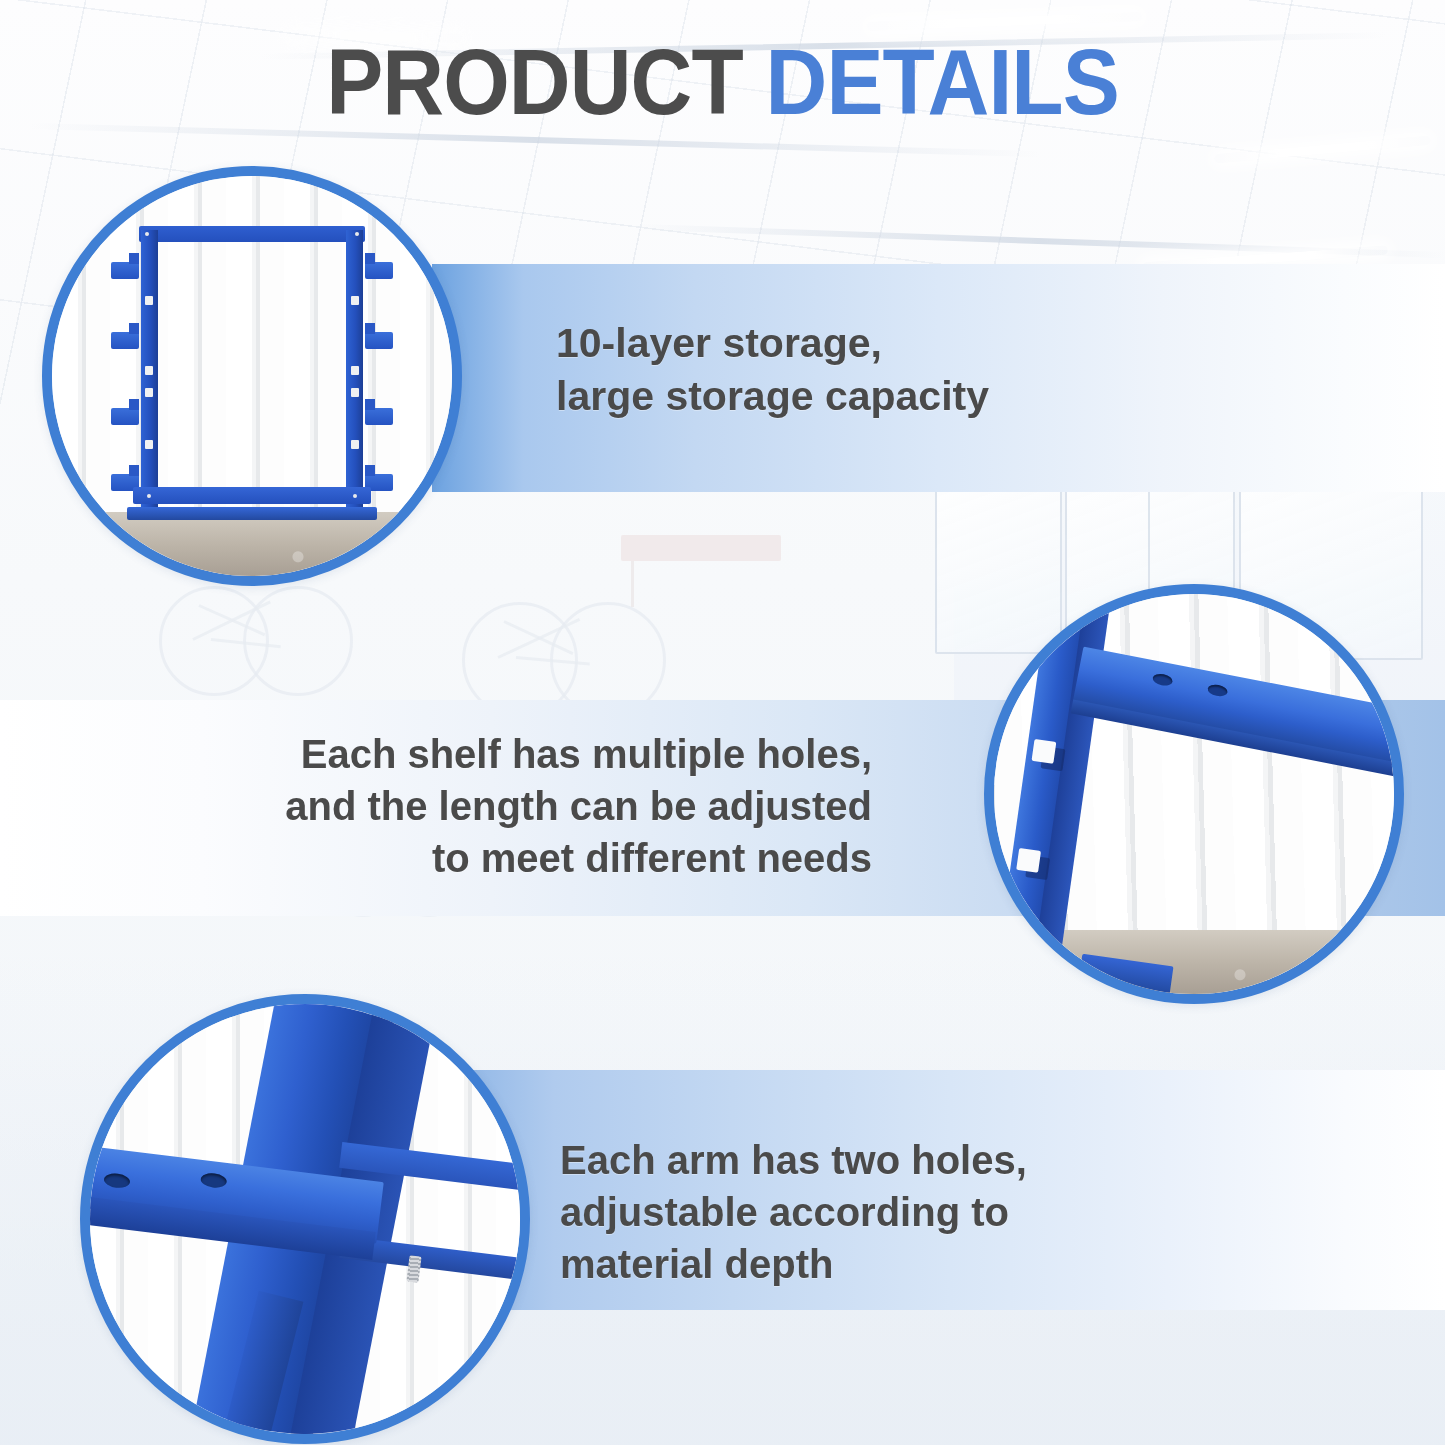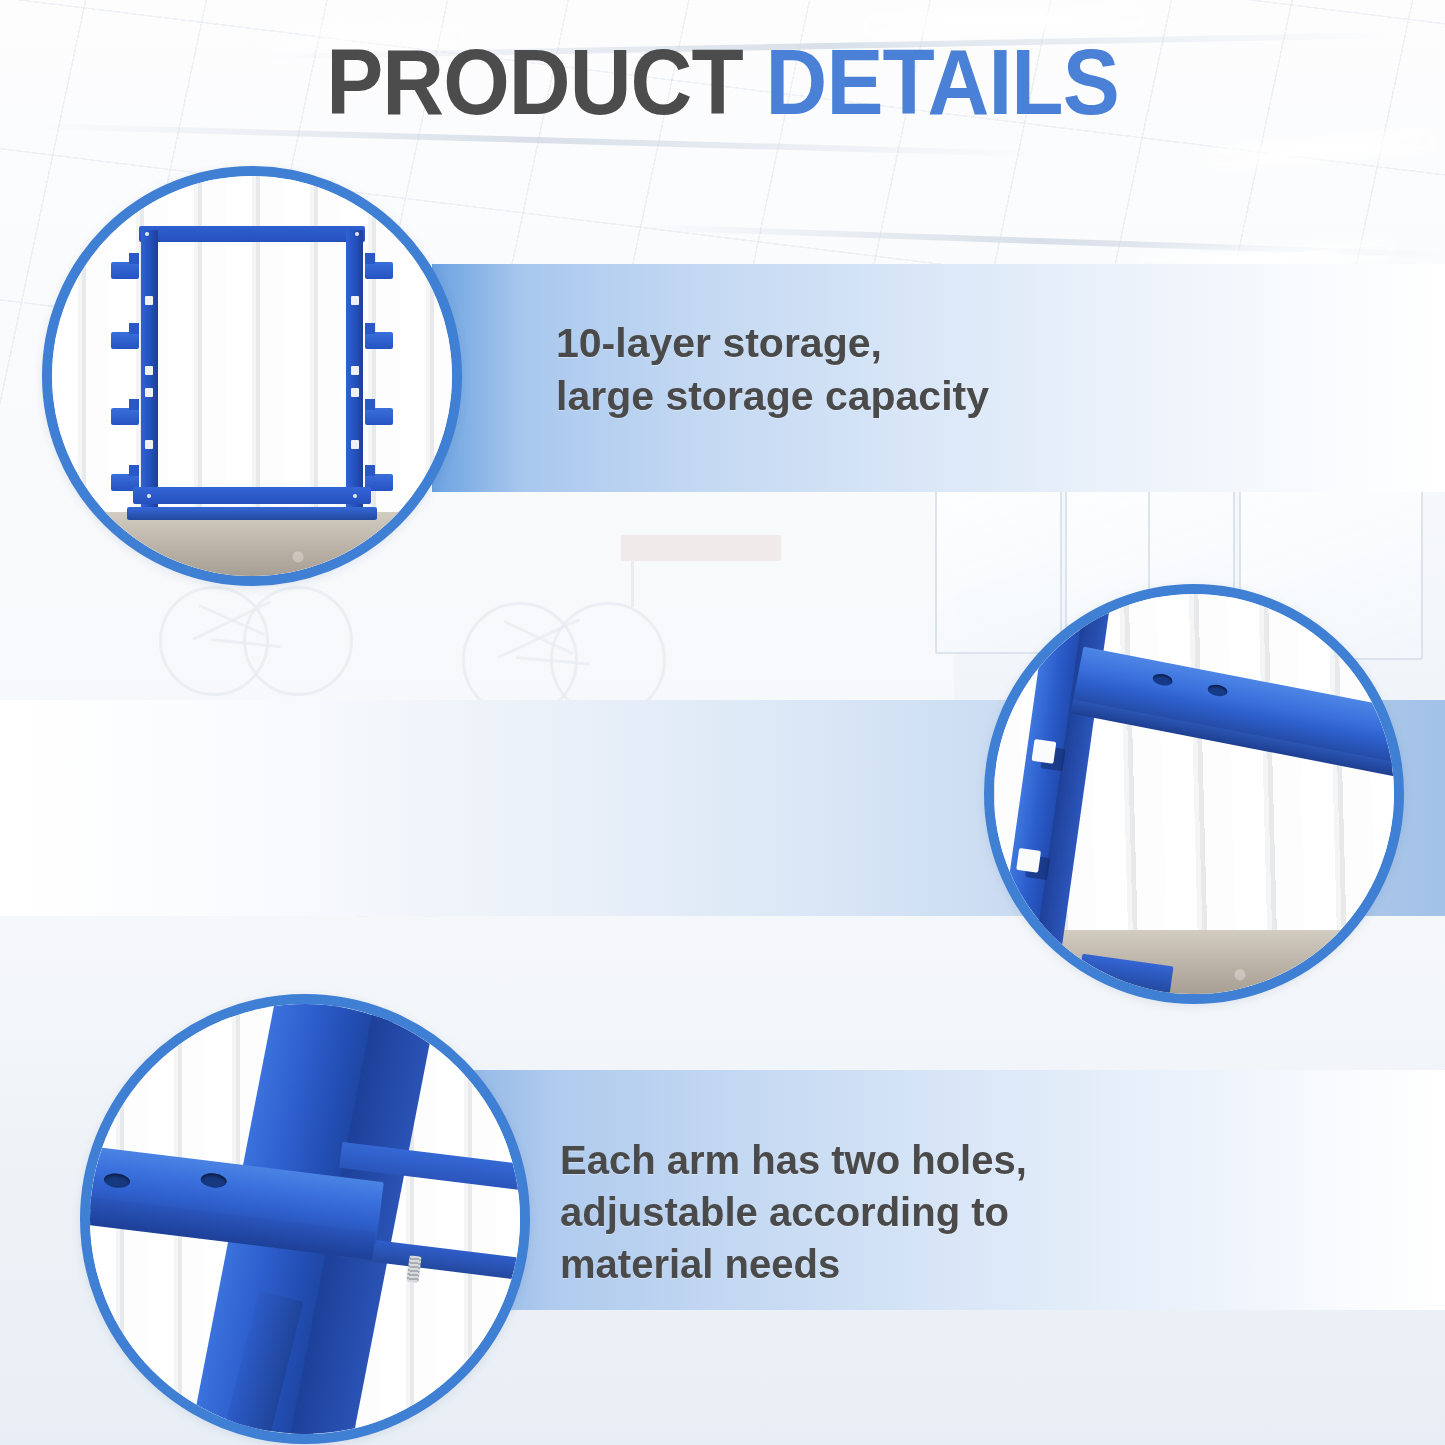--- a/index.html
+++ b/index.html
@@ -375,20 +375,23 @@
         <div class="rk-base"></div>
         <div class="bolt" style="left:18px;top:6px"></div>
         <div class="bolt" style="right:18px;top:6px"></div>
         <div class="bolt" style="left:20px;bottom:28px"></div>
         <div class="bolt" style="right:20px;bottom:28px"></div>
       </div>
     </div>
   </div>
 
   <div class="band band-2"></div>
+  <div class="caption cap-2">Each shelf has multiple holes,
+and the length can be adjusted
+to meet different needs</div>
 
   <div class="circle" id="circle-2">
     <div class="photo">
       <div class="corrugate tilt"></div>
       <div class="ground rough"></div>
 
       <div class="c2-post">
         <div class="c2-post-face"></div>
         <div class="c2-slot" style="top:170px"></div>
         <div class="c2-slot" style="top:280px"></div>
@@ -400,21 +403,21 @@
         <div class="c2-arm-edge"></div>
       </div>
 
       <div class="c2-foot"></div>
     </div>
   </div>
 
   <div class="band band-3"></div>
   <div class="caption cap-3">Each arm has two holes,
 adjustable according to
-material needs</div>
+material depth</div>
 
   <div class="circle" id="circle-3">
     <div class="photo">
       <div class="corrugate"></div>
 
       <div class="c3-post">
         <div class="c3-post-side"></div>
       </div>
       <div class="c3-shelfline"></div>
       <div class="c3-shelfline2"></div>

